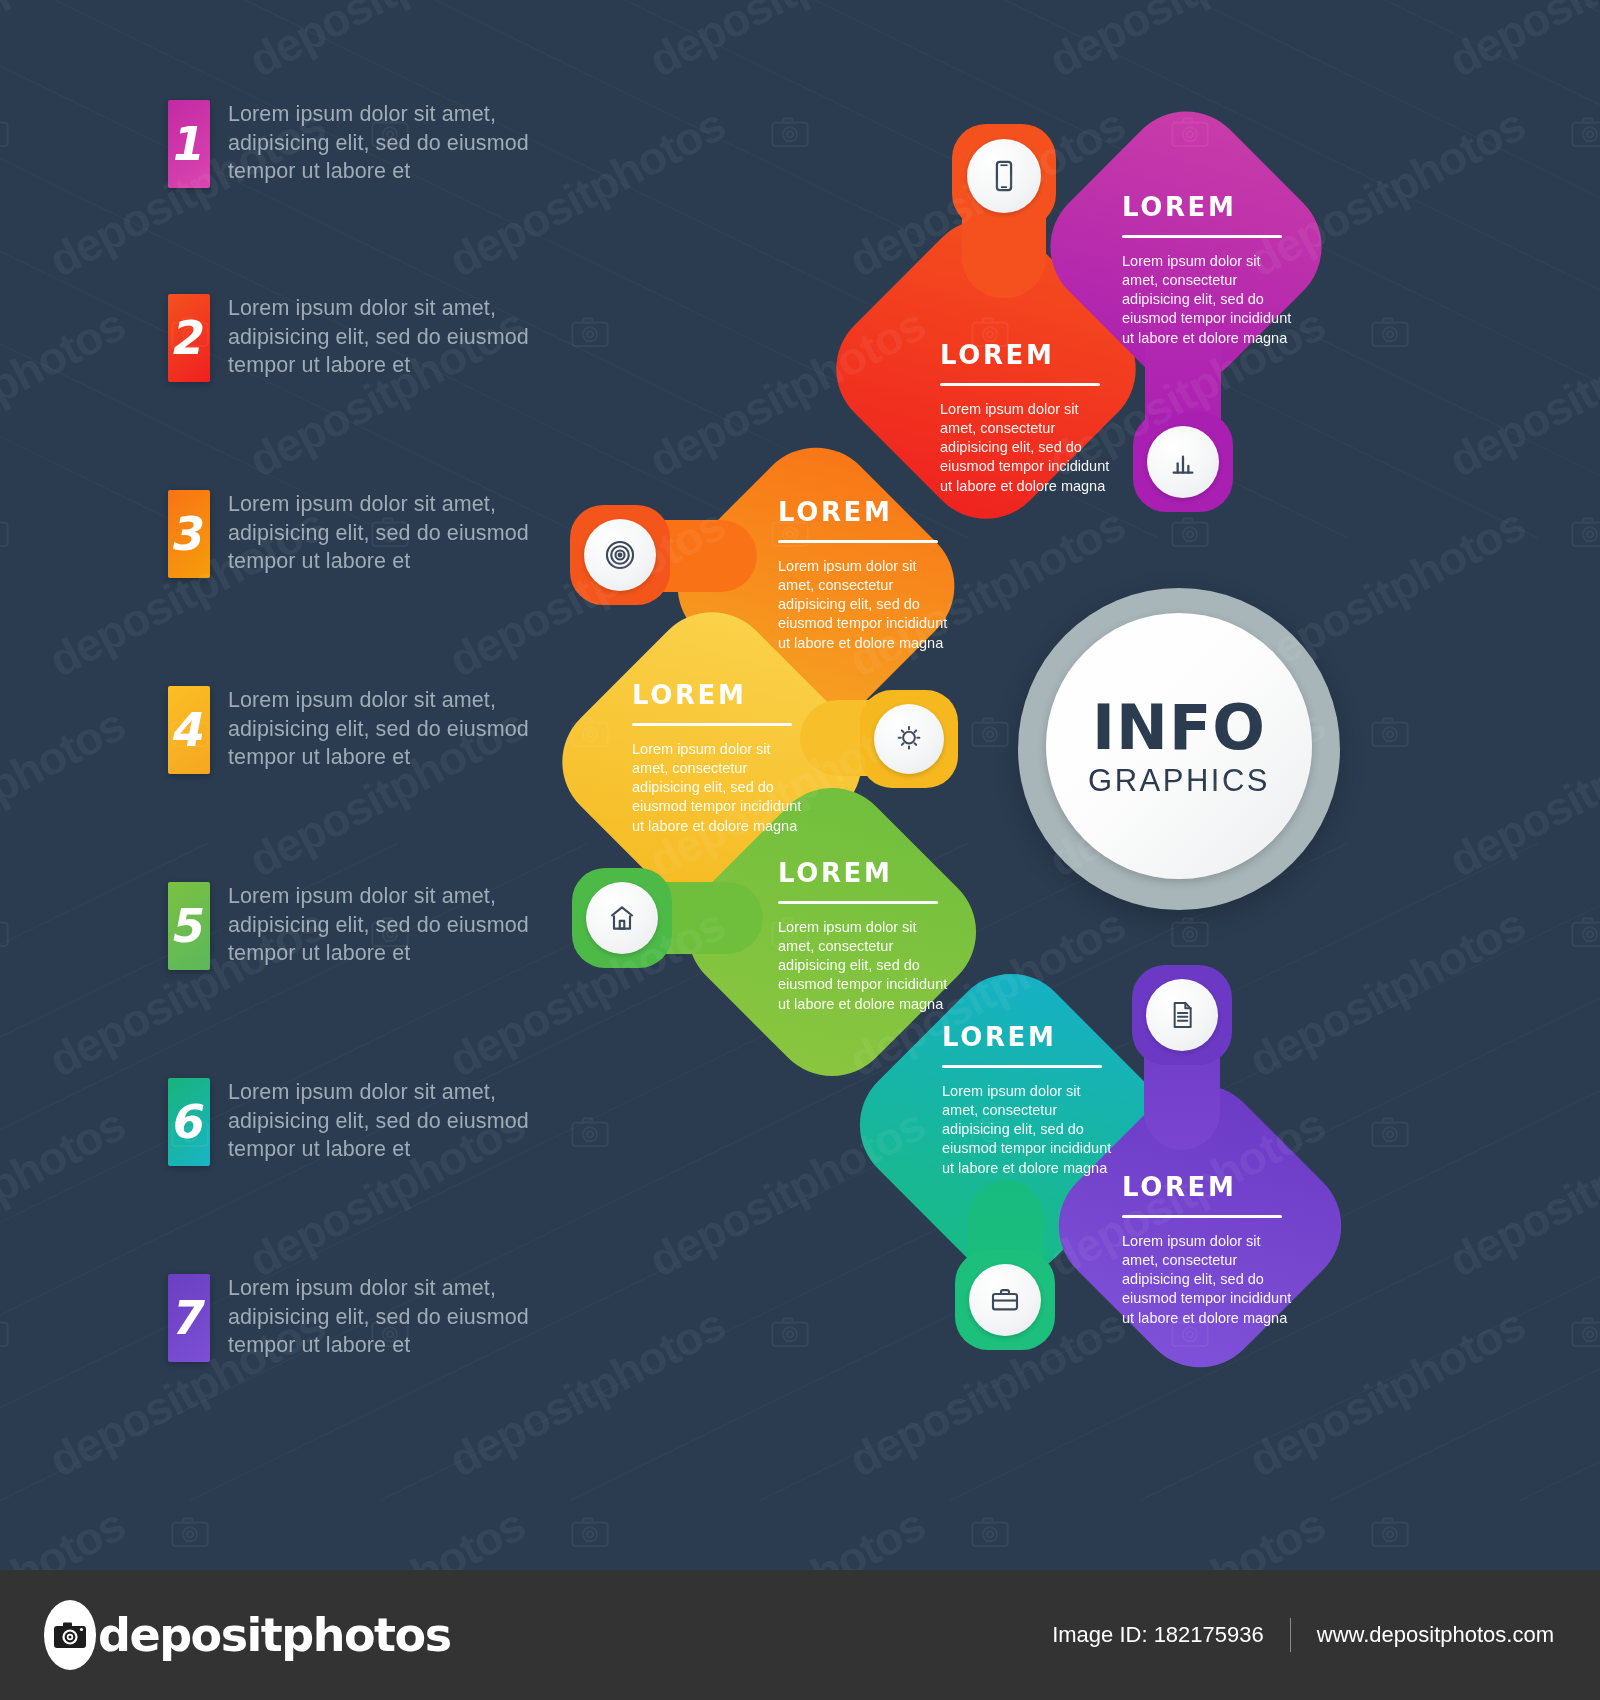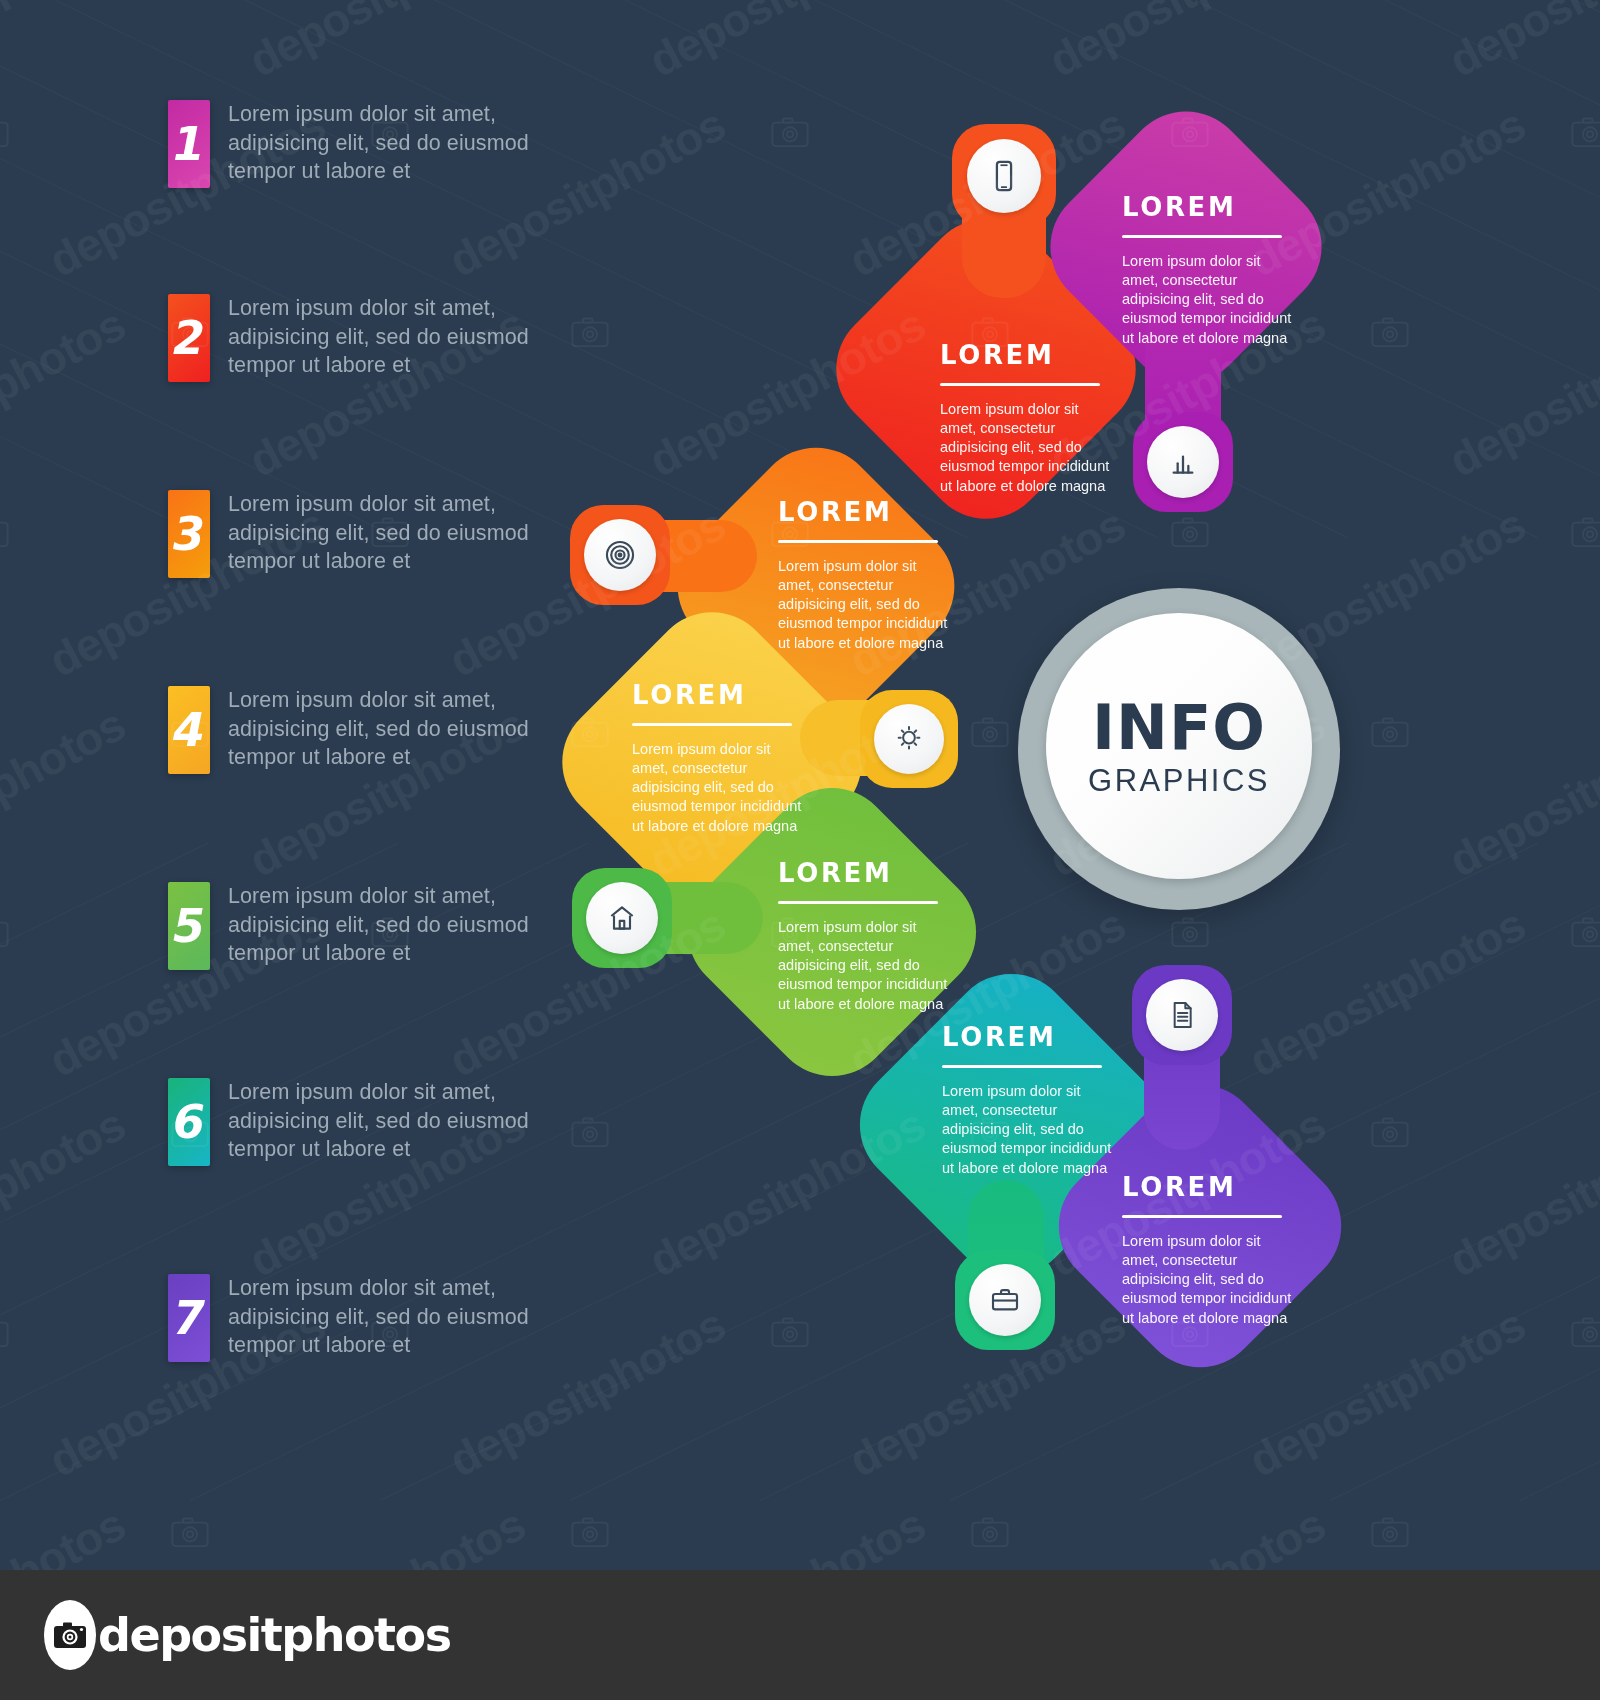--- a/index.html
+++ b/index.html
@@ -599,15 +599,20 @@
           <rect x="10" y="1.5" width="9" height="4" rx="1" fill="#1d1d1d"></rect>
           <circle cx="17" cy="16" r="7.6" fill="#fff"></circle>
           <circle cx="17" cy="16" r="5.4" fill="#1d1d1d"></circle>
           <circle cx="17" cy="16" r="3.2" fill="#fff"></circle>
           <circle cx="17" cy="16" r="1.5" fill="#1d1d1d"></circle>
           <circle cx="28.5" cy="8.5" r="1.6" fill="#fff"></circle>
         </svg>
       </div>
       <div class="dp-word">depositphotos</div>
     </div>
+    <div class="footer-right">
+      <span>Image ID: 182175936</span>
+      <span class="footer-sep"></span>
+      <span>www.depositphotos.com</span>
+    </div>
   </div>
 
 </div>
 
 </body></html>

